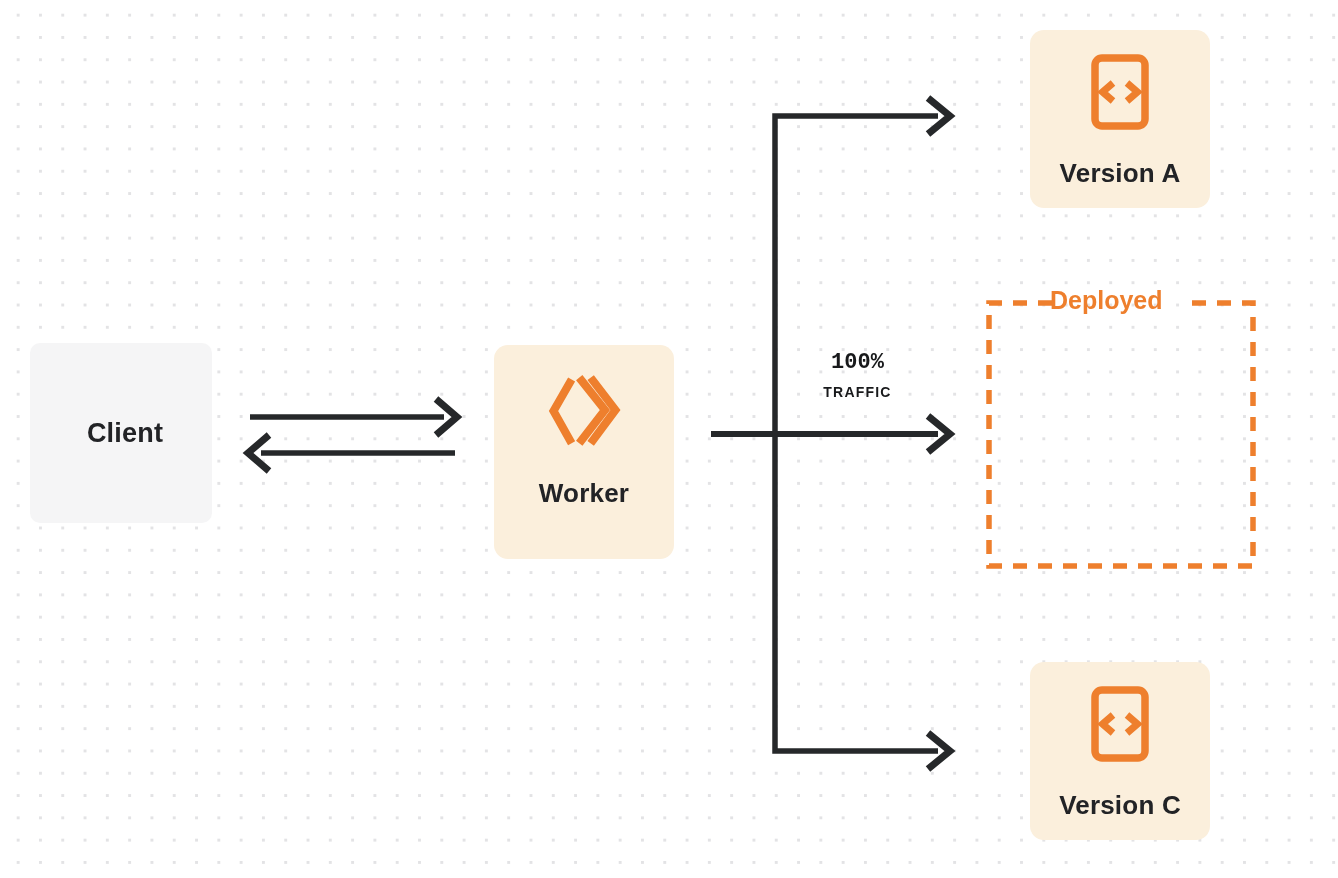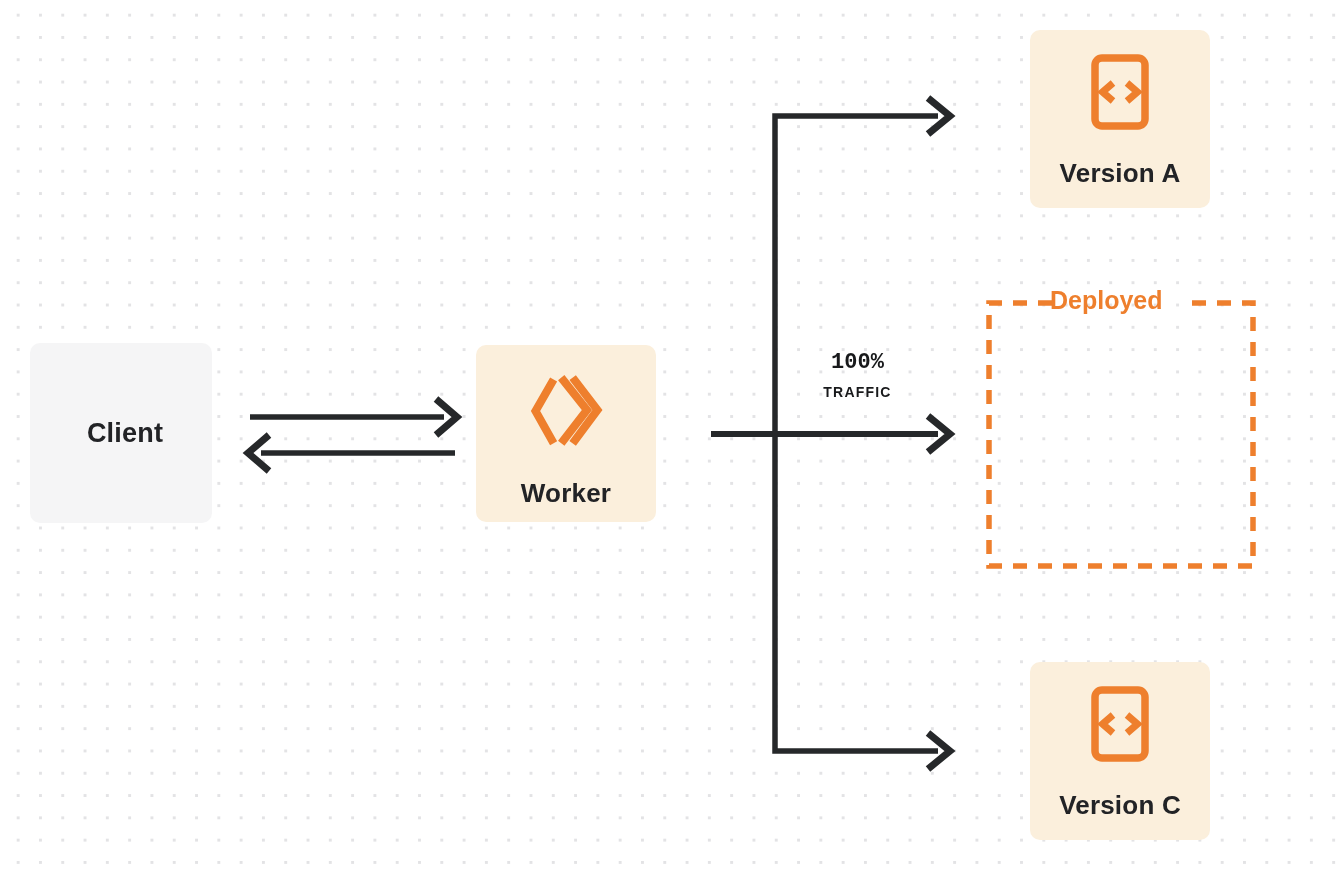--- a/index.html
+++ b/index.html
@@ -26,31 +26,31 @@
   }
   .node {
     position: absolute;
     border-radius: 10px;
     display: flex;
     flex-direction: column;
     align-items: center;
     box-sizing: border-box;
   }
   .node.gray  { background: #f5f5f6; justify-content: center; }
-  .node.cream { background: #fbefdc; }
+  .node.cream { background: #fbefdc; border-radius: 14px; }
   .node-label {
     font-weight: 700;
     font-size: 26px;
     letter-spacing: 0.2px;
     color: #222326;
     white-space: nowrap;
   }
   .client-box   { left: 30px;  top: 343px; width: 182px; height: 180px; }
   .client-box .node-label { font-size: 27px; margin-left: 8px; }
-  .worker-box   { left: 476px; top: 345px; width: 180px; height: 177px; padding-top: 25px; }
+  .worker-box   { left: 494px; top: 345px; width: 180px; height: 214px; padding-top: 25px; }
   .worker-box .node-label { margin-top: 24px; }
   .version-box  { left: 1030px; width: 180px; height: 178px; padding-top: 24px; }
   .version-box .node-label { margin-top: 24px; }
   .version-a { top: 30px; }
   .version-b { top: 345px; }
   .version-c { top: 662px; }
   .deployed-label {
     position: absolute;
     left: 1050px;
     top: 286px;

